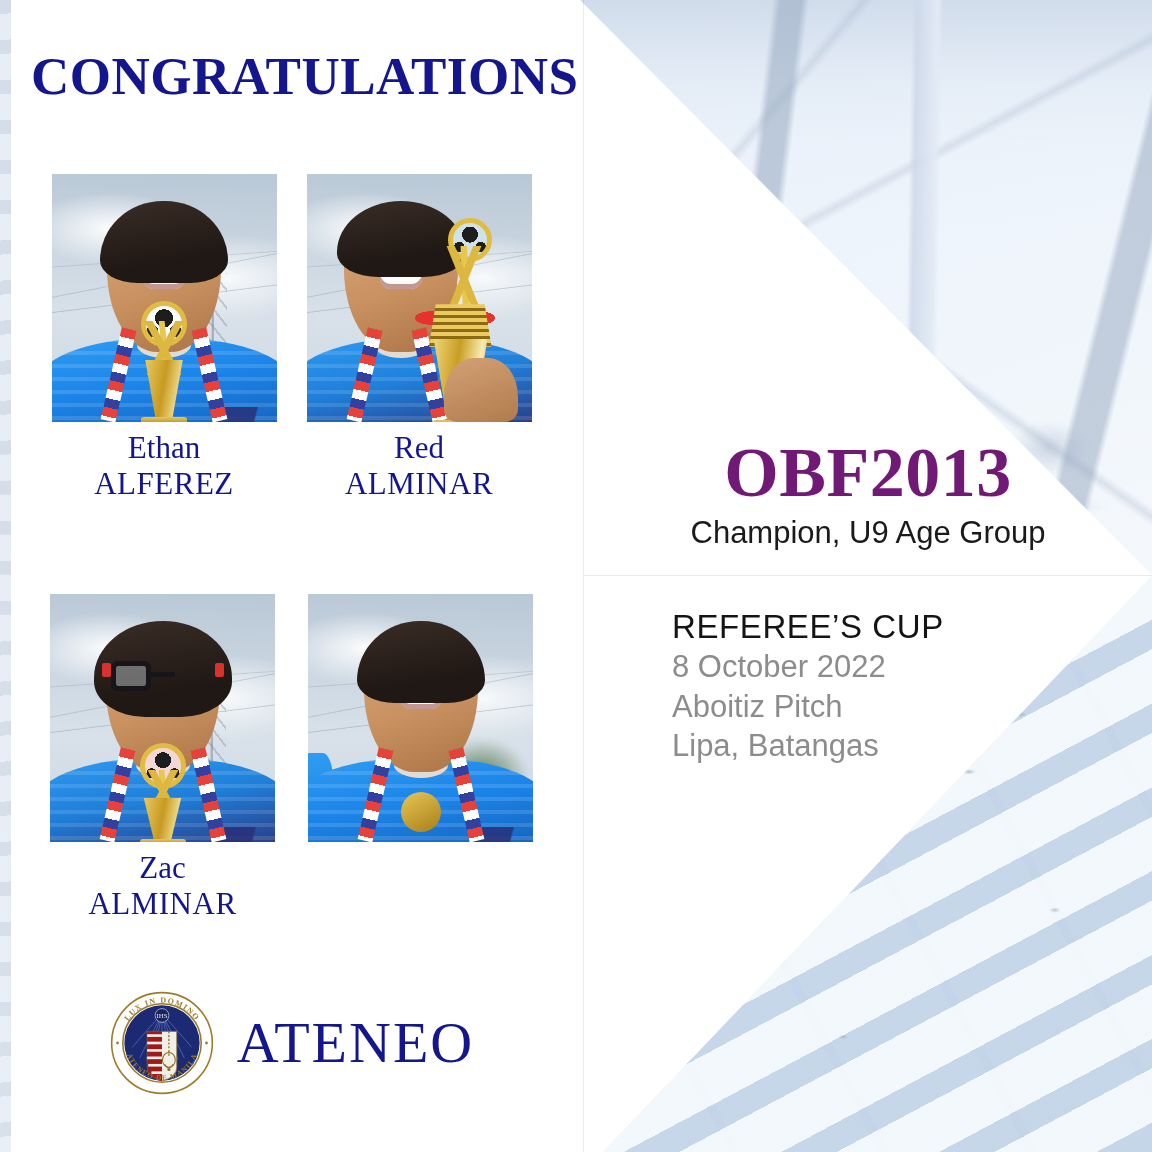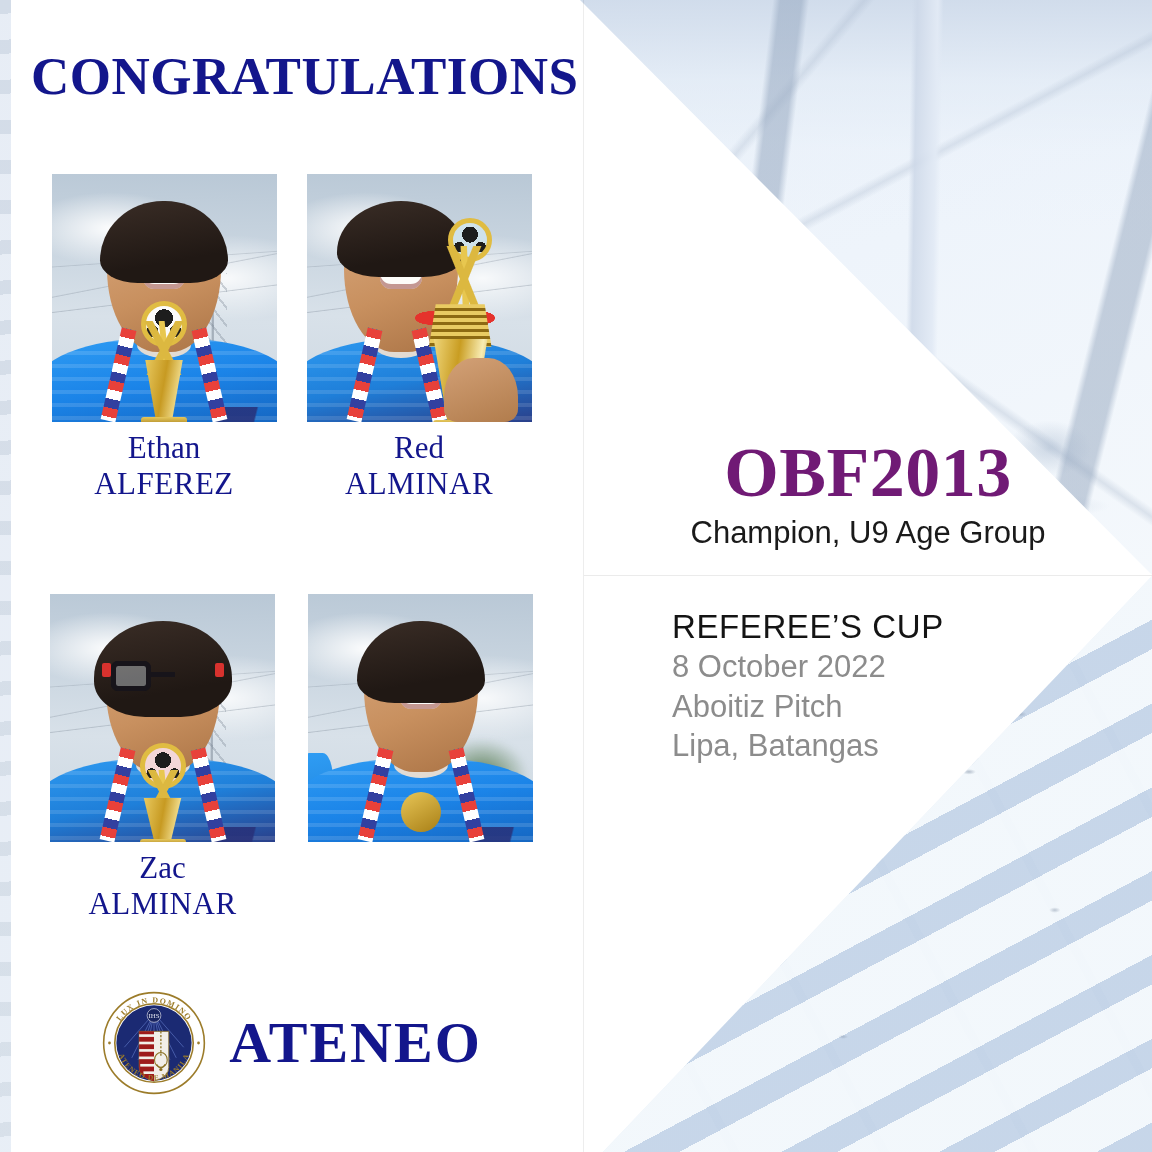--- a/index.html
+++ b/index.html
@@ -343,21 +343,20 @@
     position:absolute; left:0; top:990px; width:583px;
     display:flex; align-items:center; justify-content:center; gap:22px;
   }
   #seal { width:106px; height:106px; flex:0 0 106px; display:block; }
   #wordmark {
     color:#13168c;
     font-family:"Liberation Serif", serif;
     font-size:58px;
     letter-spacing:2px;
     line-height:1;
-    font-weight:bold;
   }
 
   
   #right-top {
     position:absolute; left:584px; top:436px; width:568px; text-align:center;
   }
   #obf {
     color:#701a75;
     font-family:"Liberation Serif", serif;
     font-weight:bold;

